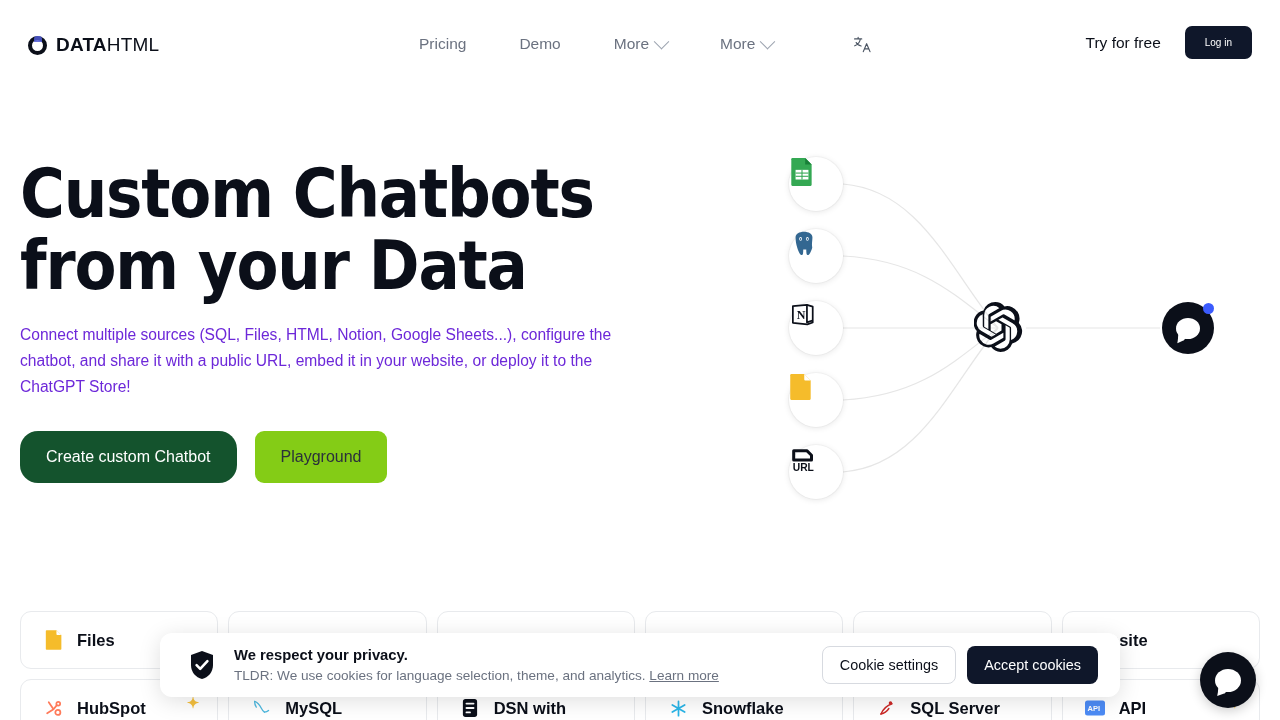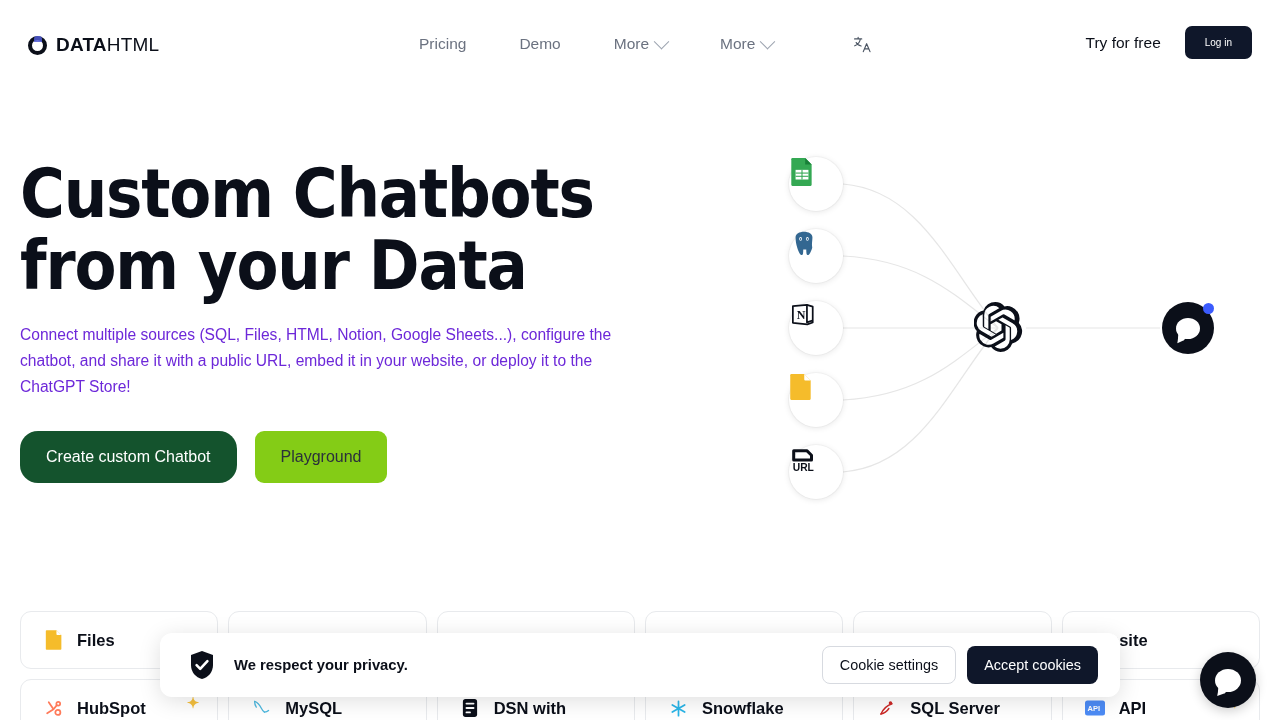--- a/index.html
+++ b/index.html
@@ -409,20 +409,24 @@
 
   <div class="cookie">
     <span class="cookie-shield">
       <svg width="32" height="32" viewBox="0 0 32 32">
         <path d="M16 2l11 4v10c0 7.2-4.8 12.6-11 14-6.2-1.4-11-6.8-11-14V6z" fill="#0b0f19"></path>
         <path d="M10.6 16.2l3.6 3.6 7.2-7.6" fill="none" stroke="#fff" stroke-width="2.6" stroke-linecap="round" stroke-linejoin="round"></path>
       </svg>
     </span>
     <div class="cookie-texts">
       <div class="cookie-title">We respect your privacy.</div>
+      <div class="cookie-tldr">
+        <span>TLDR: We use cookies for language selection, theme, and analytics.</span>
+        <a>Learn more</a>
+      </div>
     </div>
     <div class="cookie-actions">
       <button class="btn-outline">Cookie settings</button>
       <button class="btn-dark">Accept cookies</button>
     </div>
   </div>
 
   <div class="chat-widget">
     <span class="cw-bubble"></span>
   </div>

